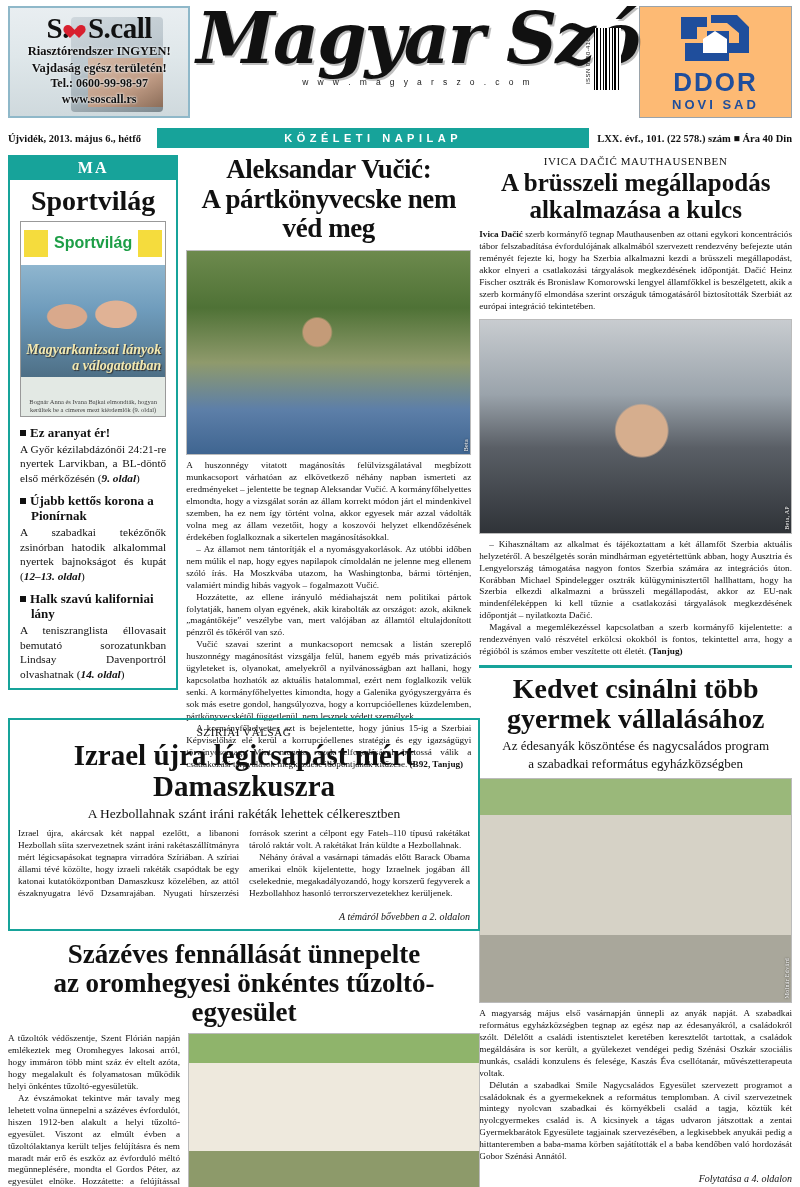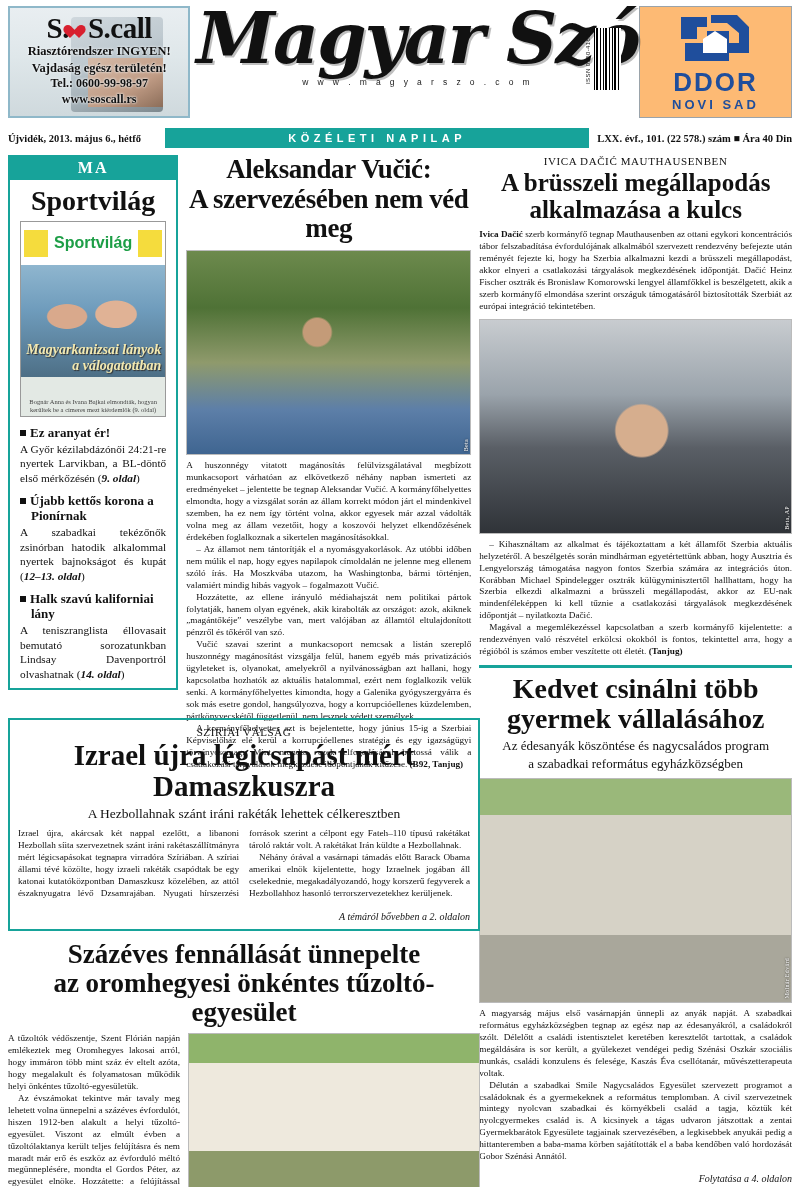--- a/index.html
+++ b/index.html
@@ -86,21 +86,21 @@
     font-family:"Liberation Sans", sans-serif; font-weight:bold; color:#1f4e9c;
     font-size: 26px; letter-spacing: 2px; line-height:1; margin-top: 4px;
   }
   .ddor-sub {
     font-family:"Liberation Sans", sans-serif; font-weight:bold; color:#1f4e9c;
     font-size: 13px; letter-spacing: 3px; margin-top: 2px;
   }
 
   
   .datebar { display:flex; align-items:stretch; height: 20px; margin-top: 4px; }
-  .datebar .left { font-size: 10.5px; font-weight:bold; padding-right: 24px; white-space:nowrap; display:flex; align-items:center;}
+  .datebar .left { font-size: 10.5px; font-weight:bold; padding-right: 16px; white-space:nowrap; display:flex; align-items:center;}
   .datebar .mid {
     flex:1; background:#17a39a; color:#fff; text-align:center;
     font-family:"Liberation Sans", sans-serif; font-weight:bold;
     font-size: 11px; letter-spacing: 4.5px; display:flex; align-items:center; justify-content:center;
   }
   .datebar .right { font-size: 10.5px; font-weight:bold; padding-left: 8px; white-space:nowrap; display:flex; align-items:center;}
 
   
   .content { display:flex; gap: 8px; margin-top: 7px; }
   .col-left { width: 172px; }
@@ -293,21 +293,21 @@
         <div class="side-item">
           <div class="side-hl"><span class="bullet"></span><span>Halk szavú kaliforniai lány</span></div>
           <div class="side-txt"><span>A teniszranglista éllovasait bemutató sorozatunkban Lindsay Davenportról olvashatnak (</span><b>14. oldal</b><span>)</span></div>
         </div>
       </div>
     </div>
 
     <div class="col-mid">
       <div>
         <div class="hl-main">Aleksandar Vučić:</div>
-        <div class="hl-main">A szervezésében nem véd meg</div>
+        <div class="hl-main">A pártkönyvecske nem véd meg</div>
 
         <div class="photo ph-vucic" style="margin-top:6px;">
           <div class="pcredit">Beta</div>
         </div>
 
         <div class="body-txt" style="margin-top:5px;">
           <p class="noind"><span>A huszonnégy vitatott magánosítás felülvizsgálatával megbízott munkacsoport várhatóan az elkövetkező néhány napban ismerteti az eredményeket – jelentette be tegnap Aleksandar Vučić. A kormányfőhelyettes elmondta, hogy a vizsgálat során az állam korrekt módon járt el mindenkivel szemben, ha ez nem így történt volna, akkor egyesek már azzal vádolták volna meg az állam vezetőit, hogy a koszovói helyzet elkendőzésének érdekében foglalkoznak a sikertelen magánosításokkal.</span></p>
           <p>– Az államot nem tántorítják el a nyomásgyakorlások. Az utóbbi időben nem múlik el nap, hogy egyes napilapok címoldalán ne jelenne meg ellenem szóló írás. Ha Moszkvába utazom, ha Washingtonba, bármi történjen, valamiért mindig hibás vagyok – fogalmazott Vučić.</p>
           <p>Hozzátette, az ellene irányuló médiahajszát nem politikai pártok folytatják, hanem olyan egyének, akik kirabolták az országot: azok, akiknek „magántőkéje” veszélybe van, mert valójában az államtól eltulajdonított pénzről és tőkéről van szó.</p>
           <p>Vučić szavai szerint a munkacsoport nemcsak a listán szereplő huszonnégy magánosítást vizsgálja felül, hanem egyéb más privatizációs ügyleteket is, olyanokat, amelyekről a nyilvánosságban azt hallani, hogy kapcsolatba hozhatók az aktuális hatalommal, ezért nem foglalkozik velük senki. A kormányfőhelyettes kimondta, hogy a Galenika gyógyszergyárra és sok más esetre gondol, hangsúlyozva, hogy a korrupcióellenes küzdelemben, pártkönyvecskétől függetlenül, nem lesznek védett személyek.</p>

